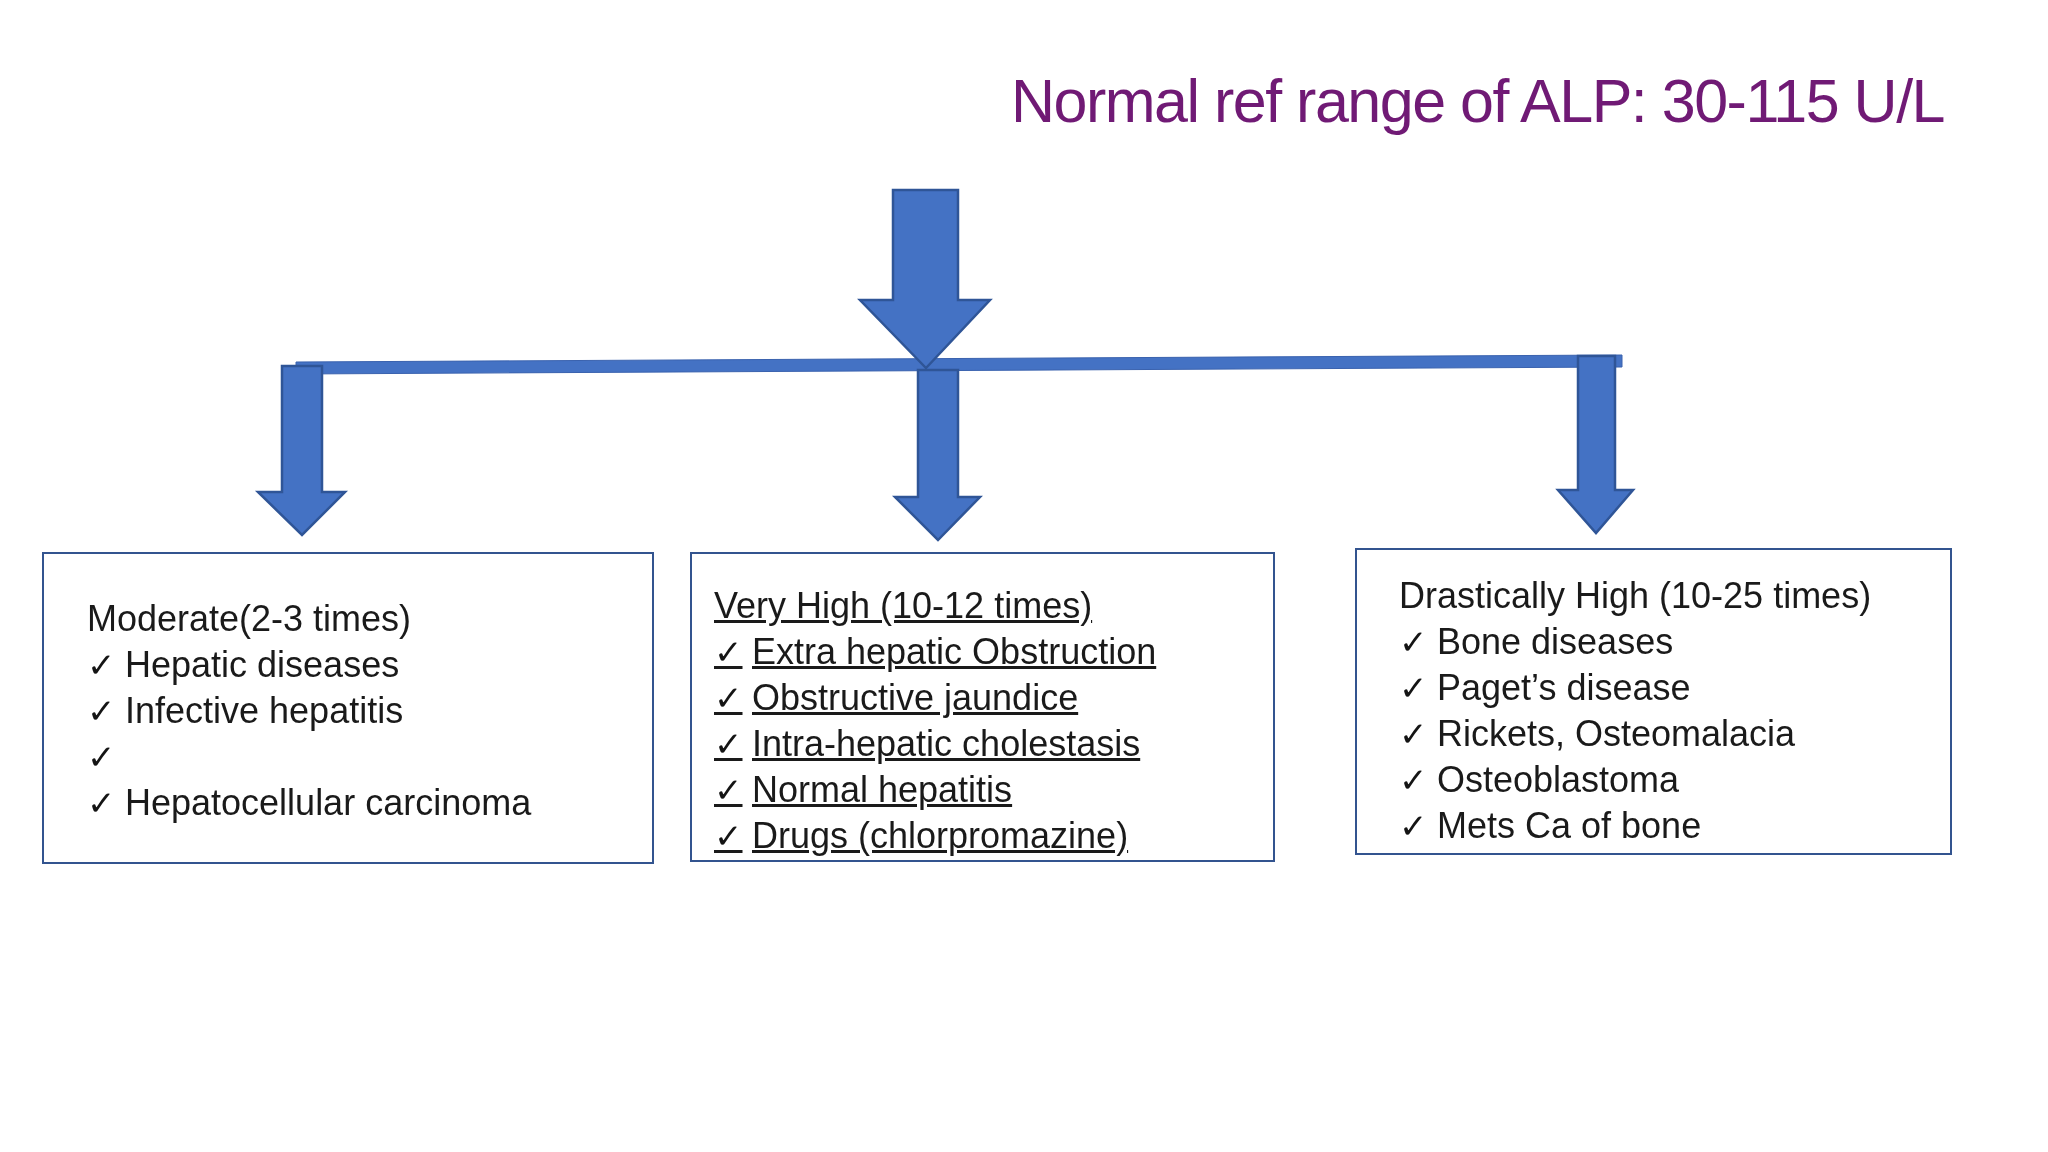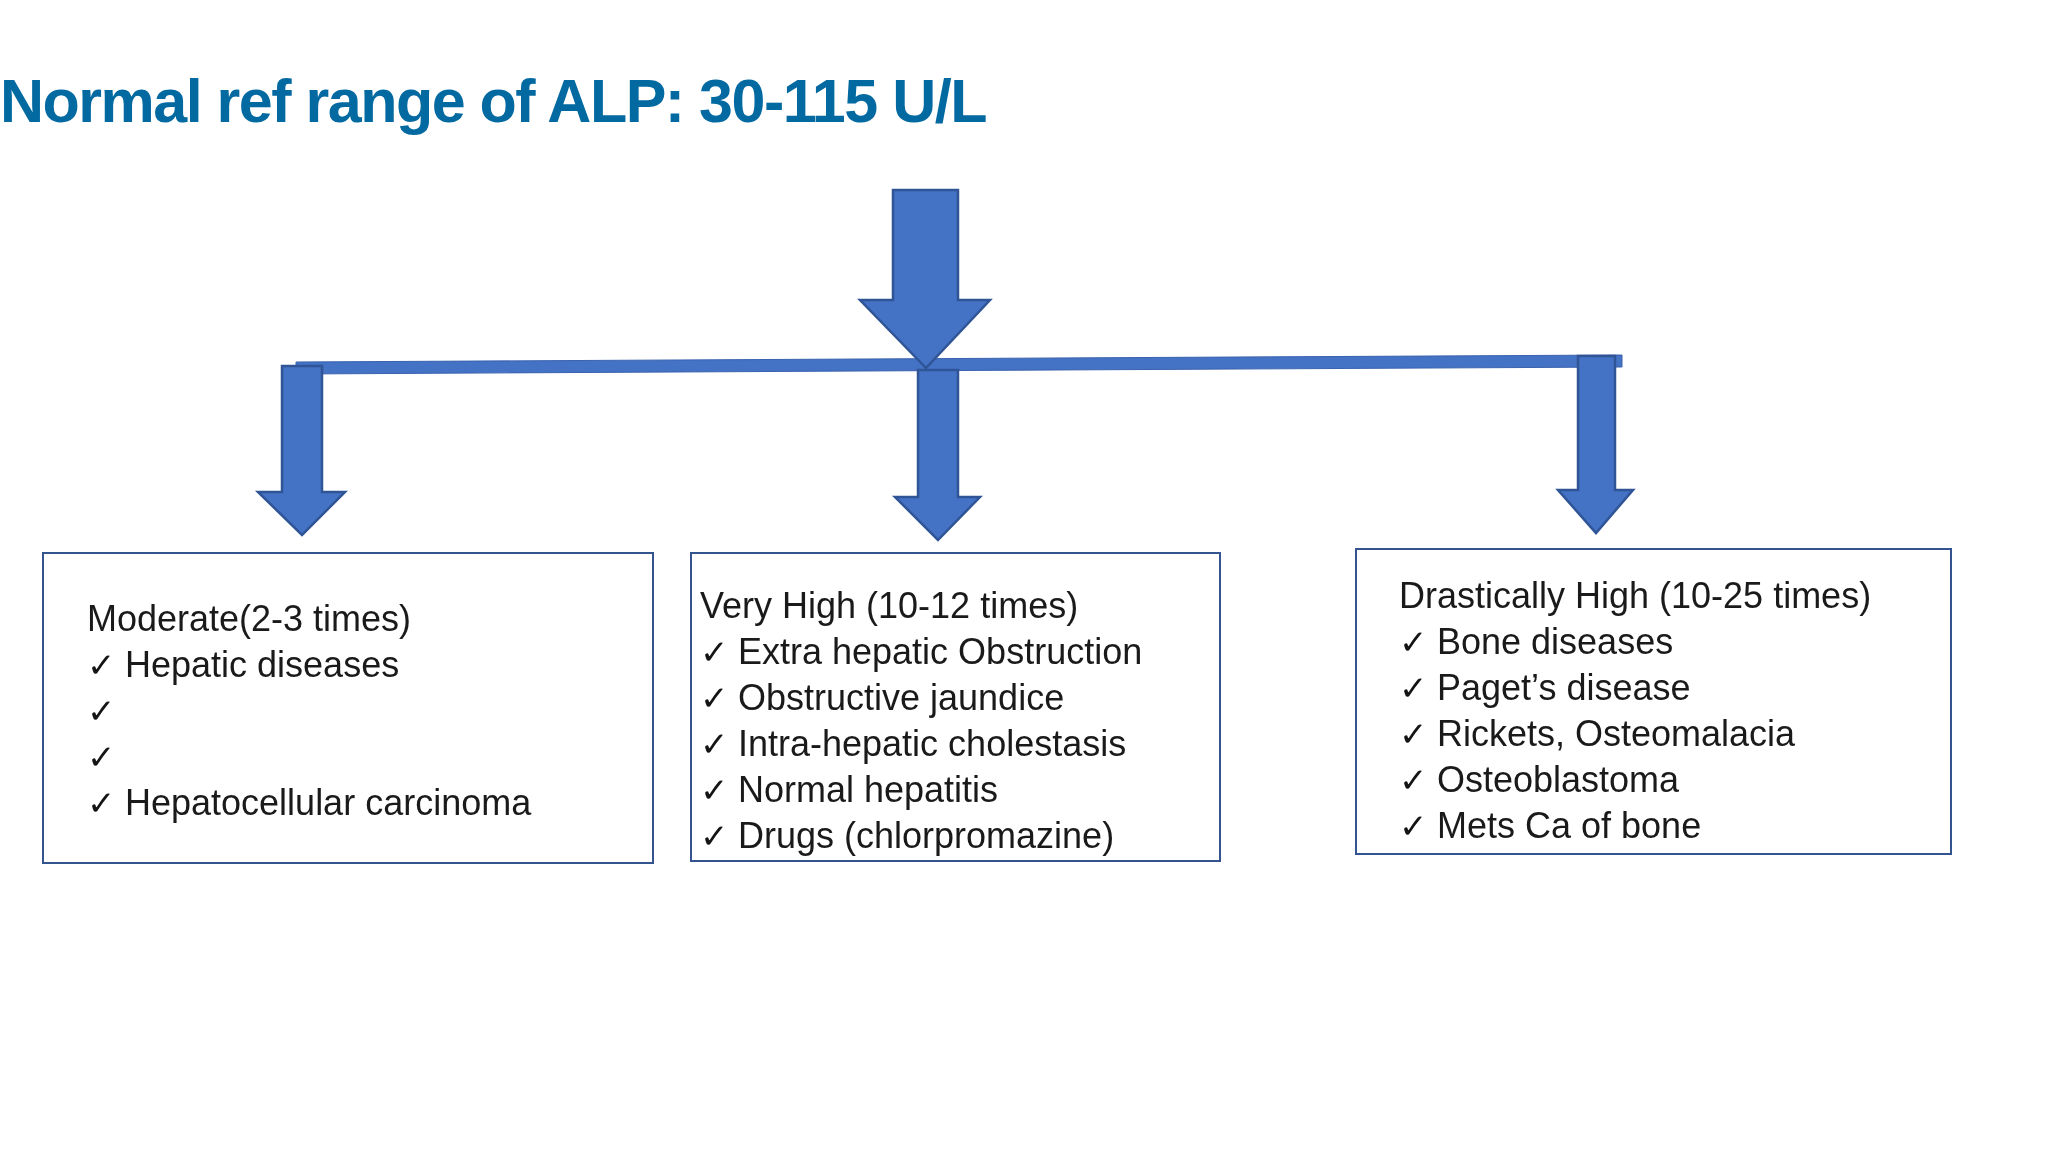--- a/index.html
+++ b/index.html
@@ -6,25 +6,25 @@
   .canvas {
     position:relative;
     width:2048px; height:1152px;
     background:#ffffff;
     font-family:"Liberation Sans", sans-serif;
     overflow:hidden;
   }
   .page-title {
     position:absolute;
     left:0; top:68px; width:1944px;
-    text-align:left;
+    text-align:right;
     font-size:61px;
-    font-weight:700;
+    font-weight:400;
     letter-spacing:-1.5px;
-    color:#0369a1;
+    color:#701a75;
     line-height:1.1;
     white-space:nowrap;
   }
   .flow-svg {
     position:absolute; left:0; top:0;
     width:2048px; height:1152px;
   }
   .flow-shape {
     fill:#4472C4;
     stroke:#2F5597;
@@ -39,21 +39,21 @@
   .box {
     position:absolute;
     background:#ffffff;
     border:2px solid #33548F;
     box-sizing:border-box;
     color:#1a1a1a;
     font-size:36px;
     line-height:46px;
   }
   .box-moderate  { left:42px;   top:552px; width:612px; height:312px; padding:42px 16px 4px 43px; }
-  .box-veryhigh  { left:690px;  top:552px; width:531px; height:310px; padding:29px 10px 0 8px; }
+  .box-veryhigh  { left:690px;  top:552px; width:585px; height:310px; padding:29px 10px 0 22px;text-decoration:underline; }
   .box-drastic   { left:1355px; top:548px; width:597px; height:307px; padding:23px 10px 0 42px; }
   .box-title { white-space:nowrap; }
   .box ul {
     list-style:none;
     margin:0; padding:0;
   }
   .box li {
     display:flex;
     align-items:baseline;
     white-space:nowrap;
@@ -87,20 +87,21 @@
 
   <div class="box box-moderate">
     <div class="box-title">Moderate(2-3 times)</div>
     <ul>
       <li>
         <span class="check">✓</span>
         <span>Hepatic diseases</span>
       </li>
       <li>
         <span class="check">✓</span>
+        <span>Infective hepatitis</span>
       </li>
       <li>
         <span class="check">✓</span>
       </li>
       <li>
         <span class="check">✓</span>
         <span>Hepatocellular carcinoma</span>
       </li>
     </ul>
   </div>

